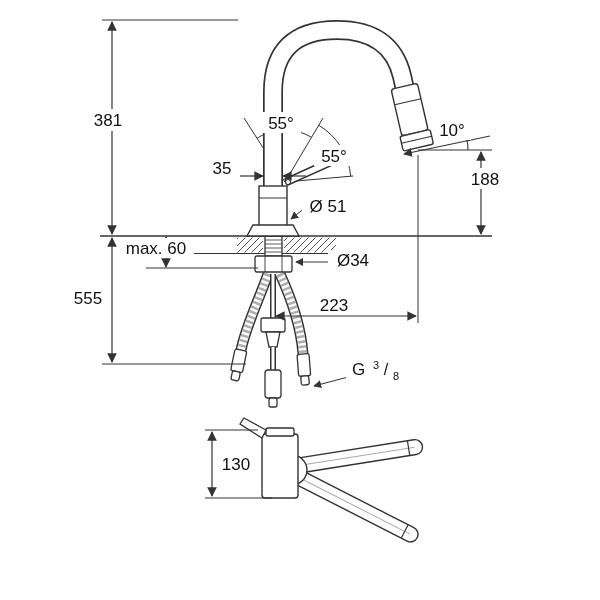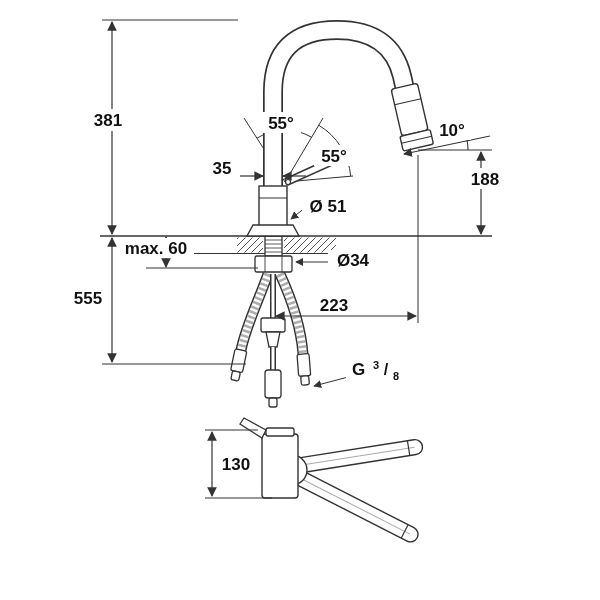--- a/index.html
+++ b/index.html
@@ -2,21 +2,20 @@
 <html><head>
 <meta charset="utf-8">
 <style>
   html, body { margin: 0; padding: 0; background: #ffffff; }
   .canvas {
     position: relative;
     width: 600px;
     height: 600px;
     background: #ffffff;
     overflow: hidden;
-    font-weight: bold;
   }
   svg { display: block; }
   svg text {
     font-family: "Liberation Sans", "DejaVu Sans", sans-serif;
     font-size: 17px;
     fill: #111111;
     stroke: none;
   }
   .dim-bg { fill: #ffffff; stroke: none; }
 </style>

